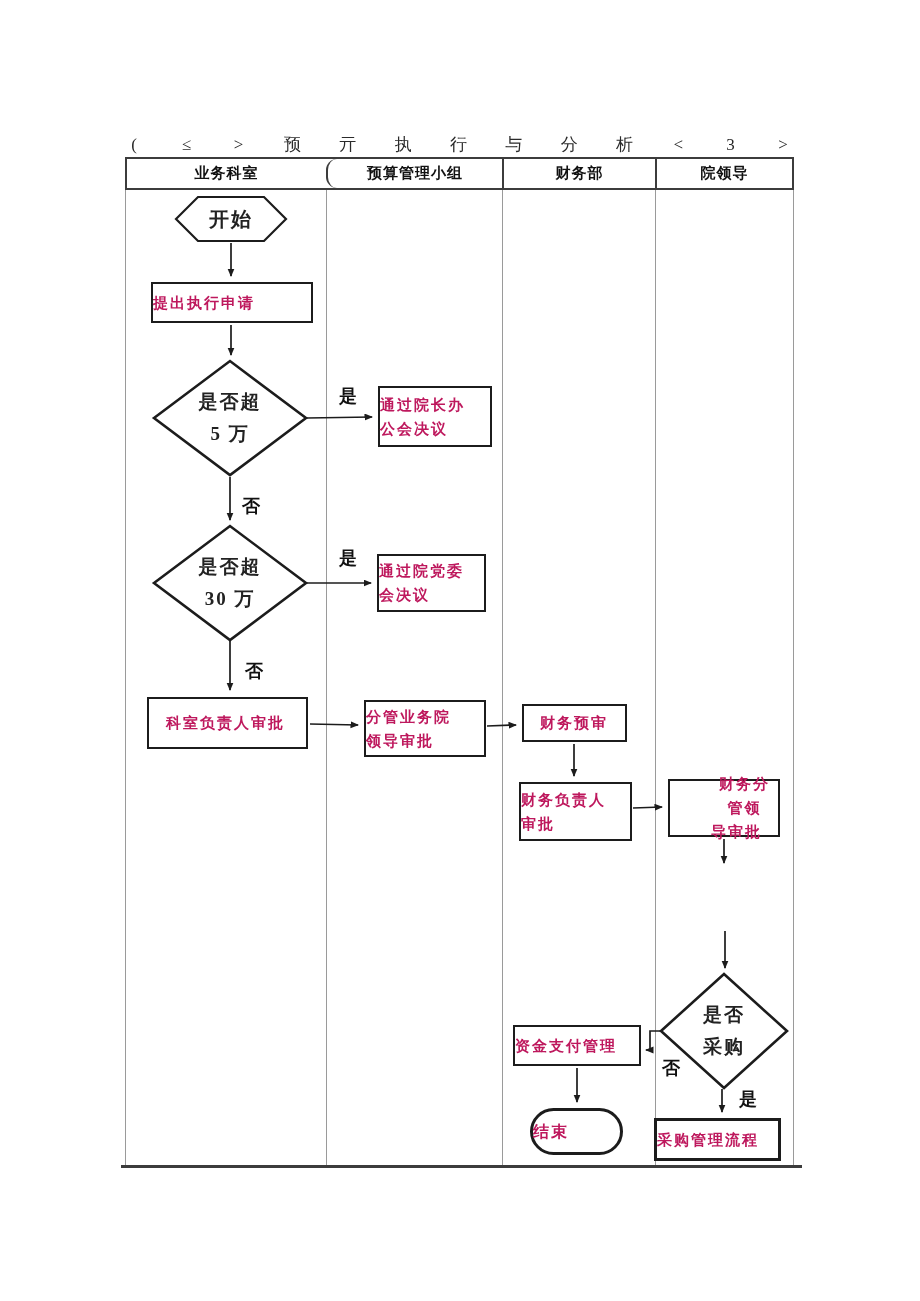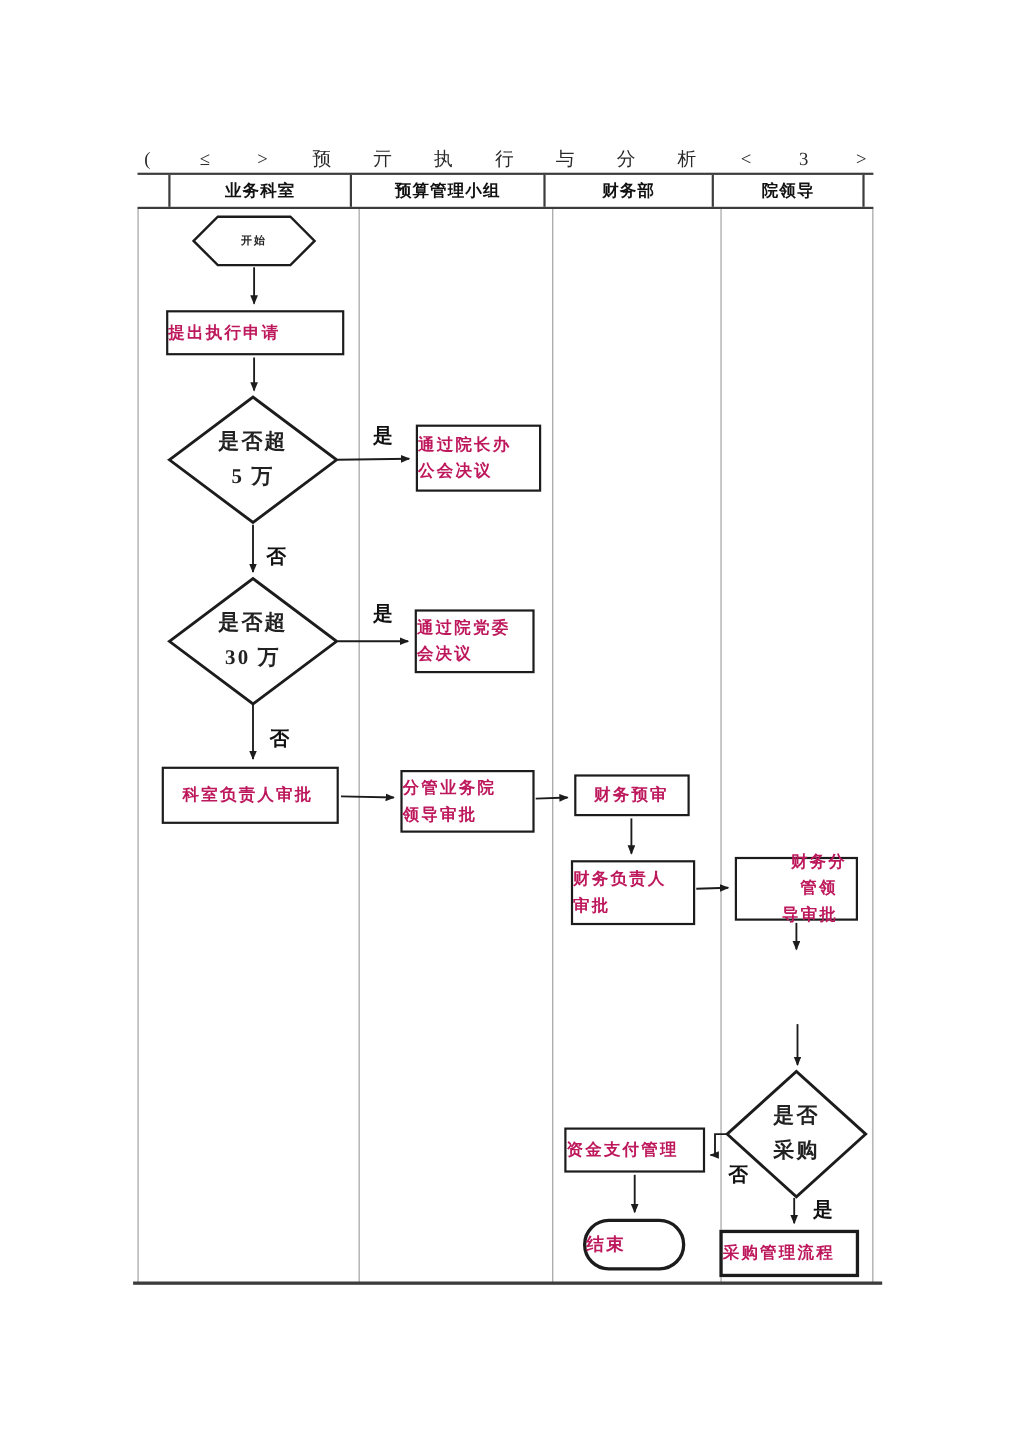--- a/index.html
+++ b/index.html
@@ -52,22 +52,22 @@
     <span>行</span>
     <span>与</span>
     <span>分</span>
     <span>析</span>
     <span>&lt;</span>
     <span>3</span>
     <span>&gt;</span>
   </div>
 
   <div class="lane-header">
-    <div class="cell" style="width:165px;margin-left:28px;">业务科室</div>
-    <div class="cell" style="width:176px;">预算管理小组</div>
+    <div class="cell" style="width:201px;">业务科室</div>
+    <div class="cell" style="width:176px;border-radius:11px;">预算管理小组</div>
     <div class="cell" style="width:153px;">财务部</div>
     <div class="cell" style="width:139px;">院领导</div>
   </div>
 
   <div class="frame-line" style="left:125px;top:190px;width:1px;height:977px;"></div>
   <div class="frame-line" style="left:326px;top:190px;width:1px;height:977px;"></div>
   <div class="frame-line" style="left:502px;top:190px;width:1px;height:977px;"></div>
   <div class="frame-line" style="left:655px;top:190px;width:1px;height:977px;"></div>
   <div class="frame-line" style="left:793px;top:190px;width:1px;height:977px;"></div>
   <div class="frame-line dark" style="left:121px;top:1165px;width:681px;height:3px;"></div>
@@ -135,21 +135,21 @@
   <div class="node" style="left:513px;top:1025px;width:128px;height:41px;">
     <span>资金支付管理</span>
   </div>
   <div class="node thick" style="left:654px;top:1118px;width:127px;height:43px;">
     <span>采购管理流程</span>
   </div>
   <div class="node stadium" style="left:530px;top:1108px;width:93px;height:47px;">
     <span>结束</span>
   </div>
 
-  <div class="shape-label" style="left:181px;top:205px;width:100px;height:28px;font-size:10px;">
+  <div class="shape-label" style="left:181px;top:205px;width:100px;height:28px;font-size:20px;">
     <span>开始</span>
   </div>
   <div class="shape-label" style="left:170px;top:391px;width:120px;height:54px;">
     <span>是否超</span>
     <span>5 万</span>
   </div>
   <div class="shape-label" style="left:170px;top:556px;width:120px;height:54px;">
     <span>是否超</span>
     <span>30 万</span>
   </div>

